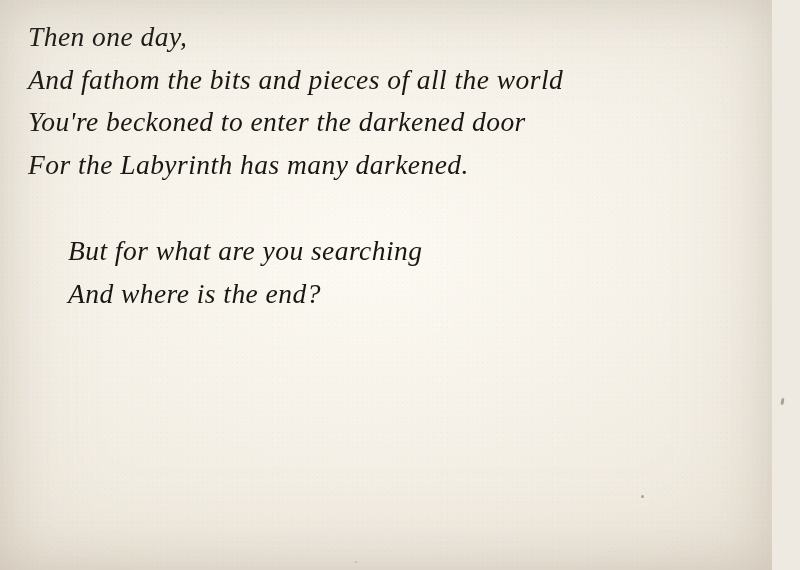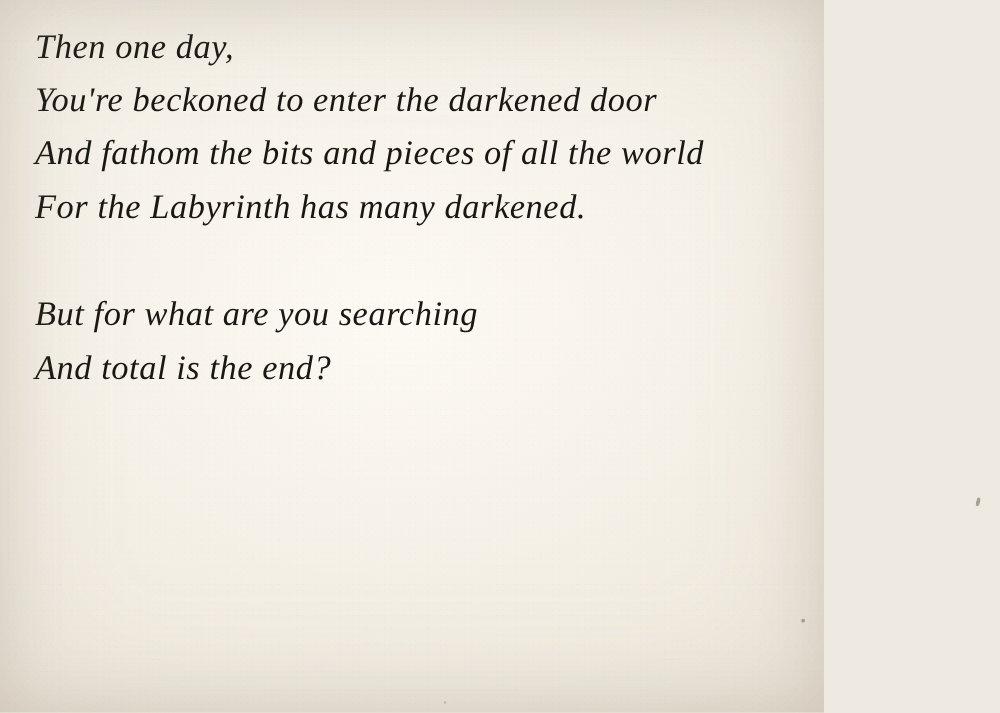--- a/index.html
+++ b/index.html
@@ -8,21 +8,21 @@
   }
   body {
     width: 800px;
     height: 570px;
     overflow: hidden;
     background: #efeae1;
     font-family: "Liberation Serif", serif;
   }
   .page {
     position: relative;
-    width: 659px;
+    width: 772px;
     height: 570px;
     box-sizing: border-box;
     
     background:
       radial-gradient(ellipse 120% 105% at 48% 45%, rgba(255,253,247,0.85) 0%, rgba(243,238,228,0.55) 55%, rgba(224,216,201,0.75) 100%),
       linear-gradient(176deg, #f3eee5 0%, #efe9de 40%, #eae3d6 100%);
   }
   
   .grain {
     position: absolute;
@@ -47,20 +47,21 @@
     position: absolute;
     left: 28px;
     top: 16px;
     right: 14px;
   }
   .stanza {
     margin: 0 0 0 0;
   }
   .stanza + .stanza {
     margin-top: 44px;
+    margin-left: 40px;
   }
   .line {
     font-style: italic;
     font-size: 27.5px;
     line-height: 42.5px;
     color: #191714;
     letter-spacing: 0.45px;
     white-space: pre;
     text-rendering: optimizeLegibility;
   }
@@ -79,28 +80,28 @@
 </style>
 </head>
 <body>
 
 <div class="page">
 
   <div class="poem">
 
     <div class="stanza">
       <div class="line">Then one day,</div>
+      <div class="line">And fathom the bits and pieces of all the world</div>
       <div class="line">You're beckoned to enter the darkened door</div>
-      <div class="line">And fathom the bits and pieces of all the world</div>
       <div class="line">For the Labyrinth has many darkened.</div>
     </div>
 
     <div class="stanza">
       <div class="line">But for what are you searching</div>
-      <div class="line">And total is the end?</div>
+      <div class="line">And where is the end?</div>
     </div>
 
   </div>
 
   <div class="speck s1"></div>
   <div class="speck s2"></div>
   <div class="speck s3"></div>
   <div class="speck s4"></div>
 
   <div class="grain"></div>

